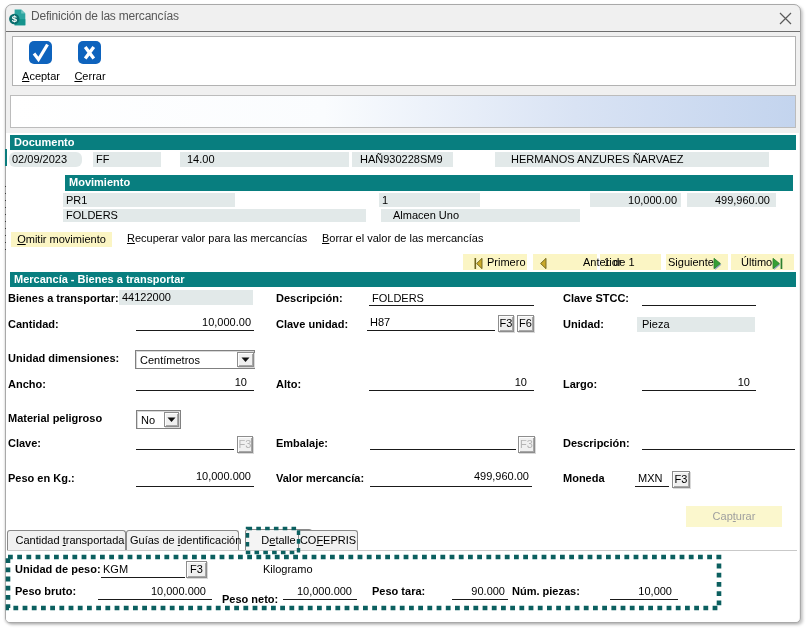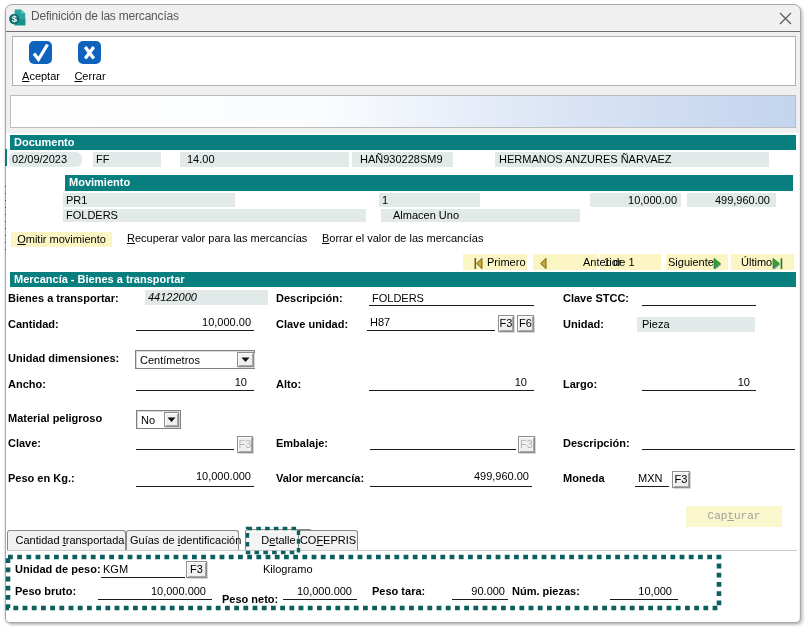--- a/index.html
+++ b/index.html
@@ -58,21 +58,21 @@
 
   <div style="left:6px;top:133px;width:793px;height:489px;background:#ffffff;border-radius:0 0 4px 4px;"></div>
 
   <div style="left:5px;top:149px;width:2px;height:17px;background:#0a7c7d;"></div>
   <div style="left:5px;top:186px;width:1px;height:66px;background:repeating-linear-gradient(to bottom,#3a3a3a 0 1px,transparent 1px 7px);"></div>
   <div class="bar" style="left:10px;top:135px;width:786px;height:15px;">Documento</div>
   <div class="fld" style="left:9px;top:152px;width:73px;height:15px;border-radius:6px;">02/09/2023</div>
   <div class="fld" style="left:93px;top:152px;width:68px;height:15px;">FF</div>
   <div class="fld" style="left:180px;top:152px;width:169px;height:15px;padding-left:7px;">14.00</div>
   <div class="fld" style="left:352px;top:152px;width:101px;height:15px;padding-left:8px;">HAÑ930228SM9</div>
-  <div class="fld" style="left:495px;top:152px;width:274px;height:15px;padding-left:4px;">HERMANOS ANZURES ÑARVAEZ</div>
+  <div class="fld" style="left:495px;top:152px;width:274px;height:15px;padding-left:16px;">HERMANOS ANZURES ÑARVAEZ</div>
 
   <div class="bar" style="left:65px;top:175px;width:728px;height:16px;">Movimiento</div>
   <div class="fld" style="left:63px;top:193px;width:172px;height:14px;line-height:14px;">PR1</div>
   <div class="fld" style="left:379px;top:193px;width:101px;height:14px;line-height:14px;">1</div>
   <div class="fld ra" style="left:590px;top:193px;width:91px;height:14px;line-height:14px;padding-right:4px;">10,000.00</div>
   <div class="fld ra" style="left:687px;top:193px;width:89px;height:14px;line-height:14px;padding-right:6px;">499,960.00</div>
   <div class="fld" style="left:63px;top:209px;width:303px;height:13px;line-height:13px;">FOLDERS</div>
   <div class="fld" style="left:381px;top:209px;width:199px;height:13px;line-height:13px;padding-left:12px;">Almacen Uno</div>
 
   <div class="ybtn" style="left:11px;top:232px;width:101px;height:15px;line-height:15px;"><u>O</u>mitir movimiento</div>
@@ -102,21 +102,21 @@
   <div style="left:741px;top:256px;">Último</div>
   <svg style="left:772px;top:258px;" width="11" height="12" viewBox="0 0 11 12">
     <polygon points="2,1.3 8.4,6.8 2,11.9" fill="#9fadc6"></polygon>
     <polygon points="1,0.3 7.4,5.5 1,10.7" fill="#35a035" stroke="#2c8030" stroke-width="0.8"></polygon>
     <rect x="8.6" y="0.3" width="1.7" height="10.7" fill="#2c8030"></rect>
   </svg>
 
   <div class="bar" style="left:10px;top:272px;width:786px;height:15px;">Mercancía - Bienes a transportar</div>
 
   <div class="lbl b" style="left:8px;top:292px;text-align:right;">Bienes a transportar:</div>
-  <div class="fld" style="left:145px;top:290px;width:123px;height:15px;font-style:italic;">44122000</div>
+  <div class="fld" style="left:119px;top:290px;width:134px;height:15px;">44122000</div>
   <div class="lbl b" style="left:276px;top:292px;">Descripción:</div>
   <div class="lbl" style="left:372px;top:292px;">FOLDERS</div>
   <div class="ul" style="left:369px;top:305px;width:165px;"></div>
   <div class="lbl b" style="left:563px;top:292px;">Clave STCC:</div>
   <div class="ul" style="left:642px;top:305px;width:114px;"></div>
 
   <div class="lbl b" style="left:8px;top:318px;">Cantidad:</div>
   <div class="ra" style="left:136px;top:316px;width:118px;padding-right:3px;">10,000.00</div>
   <div class="ul" style="left:136px;top:330px;width:118px;"></div>
   <div class="lbl b" style="left:276px;top:318px;">Clave unidad:</div>
@@ -166,21 +166,21 @@
   <div class="ra" style="left:136px;top:470px;width:118px;padding-right:3px;">10,000.000</div>
   <div class="ul" style="left:136px;top:486px;width:118px;"></div>
   <div class="lbl b" style="left:276px;top:472px;">Valor mercancía:</div>
   <div class="ra" style="left:370px;top:470px;width:162px;padding-right:3px;">499,960.00</div>
   <div class="ul" style="left:370px;top:486px;width:162px;"></div>
   <div class="lbl b" style="left:563px;top:472px;">Moneda</div>
   <div class="lbl" style="left:638px;top:472px;">MXN</div>
   <div class="ul" style="left:635px;top:486px;width:34px;"></div>
   <div class="f3" style="left:672px;top:471px;width:18px;height:17px;">F3</div>
 
-  <div style="left:686px;top:506px;width:96px;height:21px;background:#fbf7cd;text-align:center;line-height:21px;color:#9f9f9f;font-family:Liberation Mono, monospace;">Cap<u>t</u>urar</div>
+  <div style="left:686px;top:506px;width:96px;height:21px;background:#fbf7cd;text-align:center;line-height:21px;color:#9f9f9f;">Cap<u>t</u>urar</div>
 
   <div style="left:7px;top:550px;width:790px;height:1px;background:#c9c9c9;"></div>
   <div class="tab" style="left:126px;top:530px;width:113px;height:20px;padding-left:3px;">Guías de <u>i</u>dentificación</div>
   <div class="tab" style="left:7px;top:530px;width:119px;height:20px;padding-left:7px;">Cantidad <u>t</u>ransportada</div>
   <div class="tab sel" style="left:245px;top:529px;width:67px;height:21px;">D<u>e</u>talle</div>
   <div class="tab" style="left:298px;top:530px;width:60px;height:20px;">CO<u>F</u>EPRIS</div>
   <svg style="left:244px;top:525px;" width="58" height="31" viewBox="0 0 58 31">
     <rect x="3.5" y="3.5" width="51" height="24" fill="none" stroke="#0c6060" stroke-width="3.4" stroke-dasharray="4.6 4.2"></rect>
   </svg>
 

